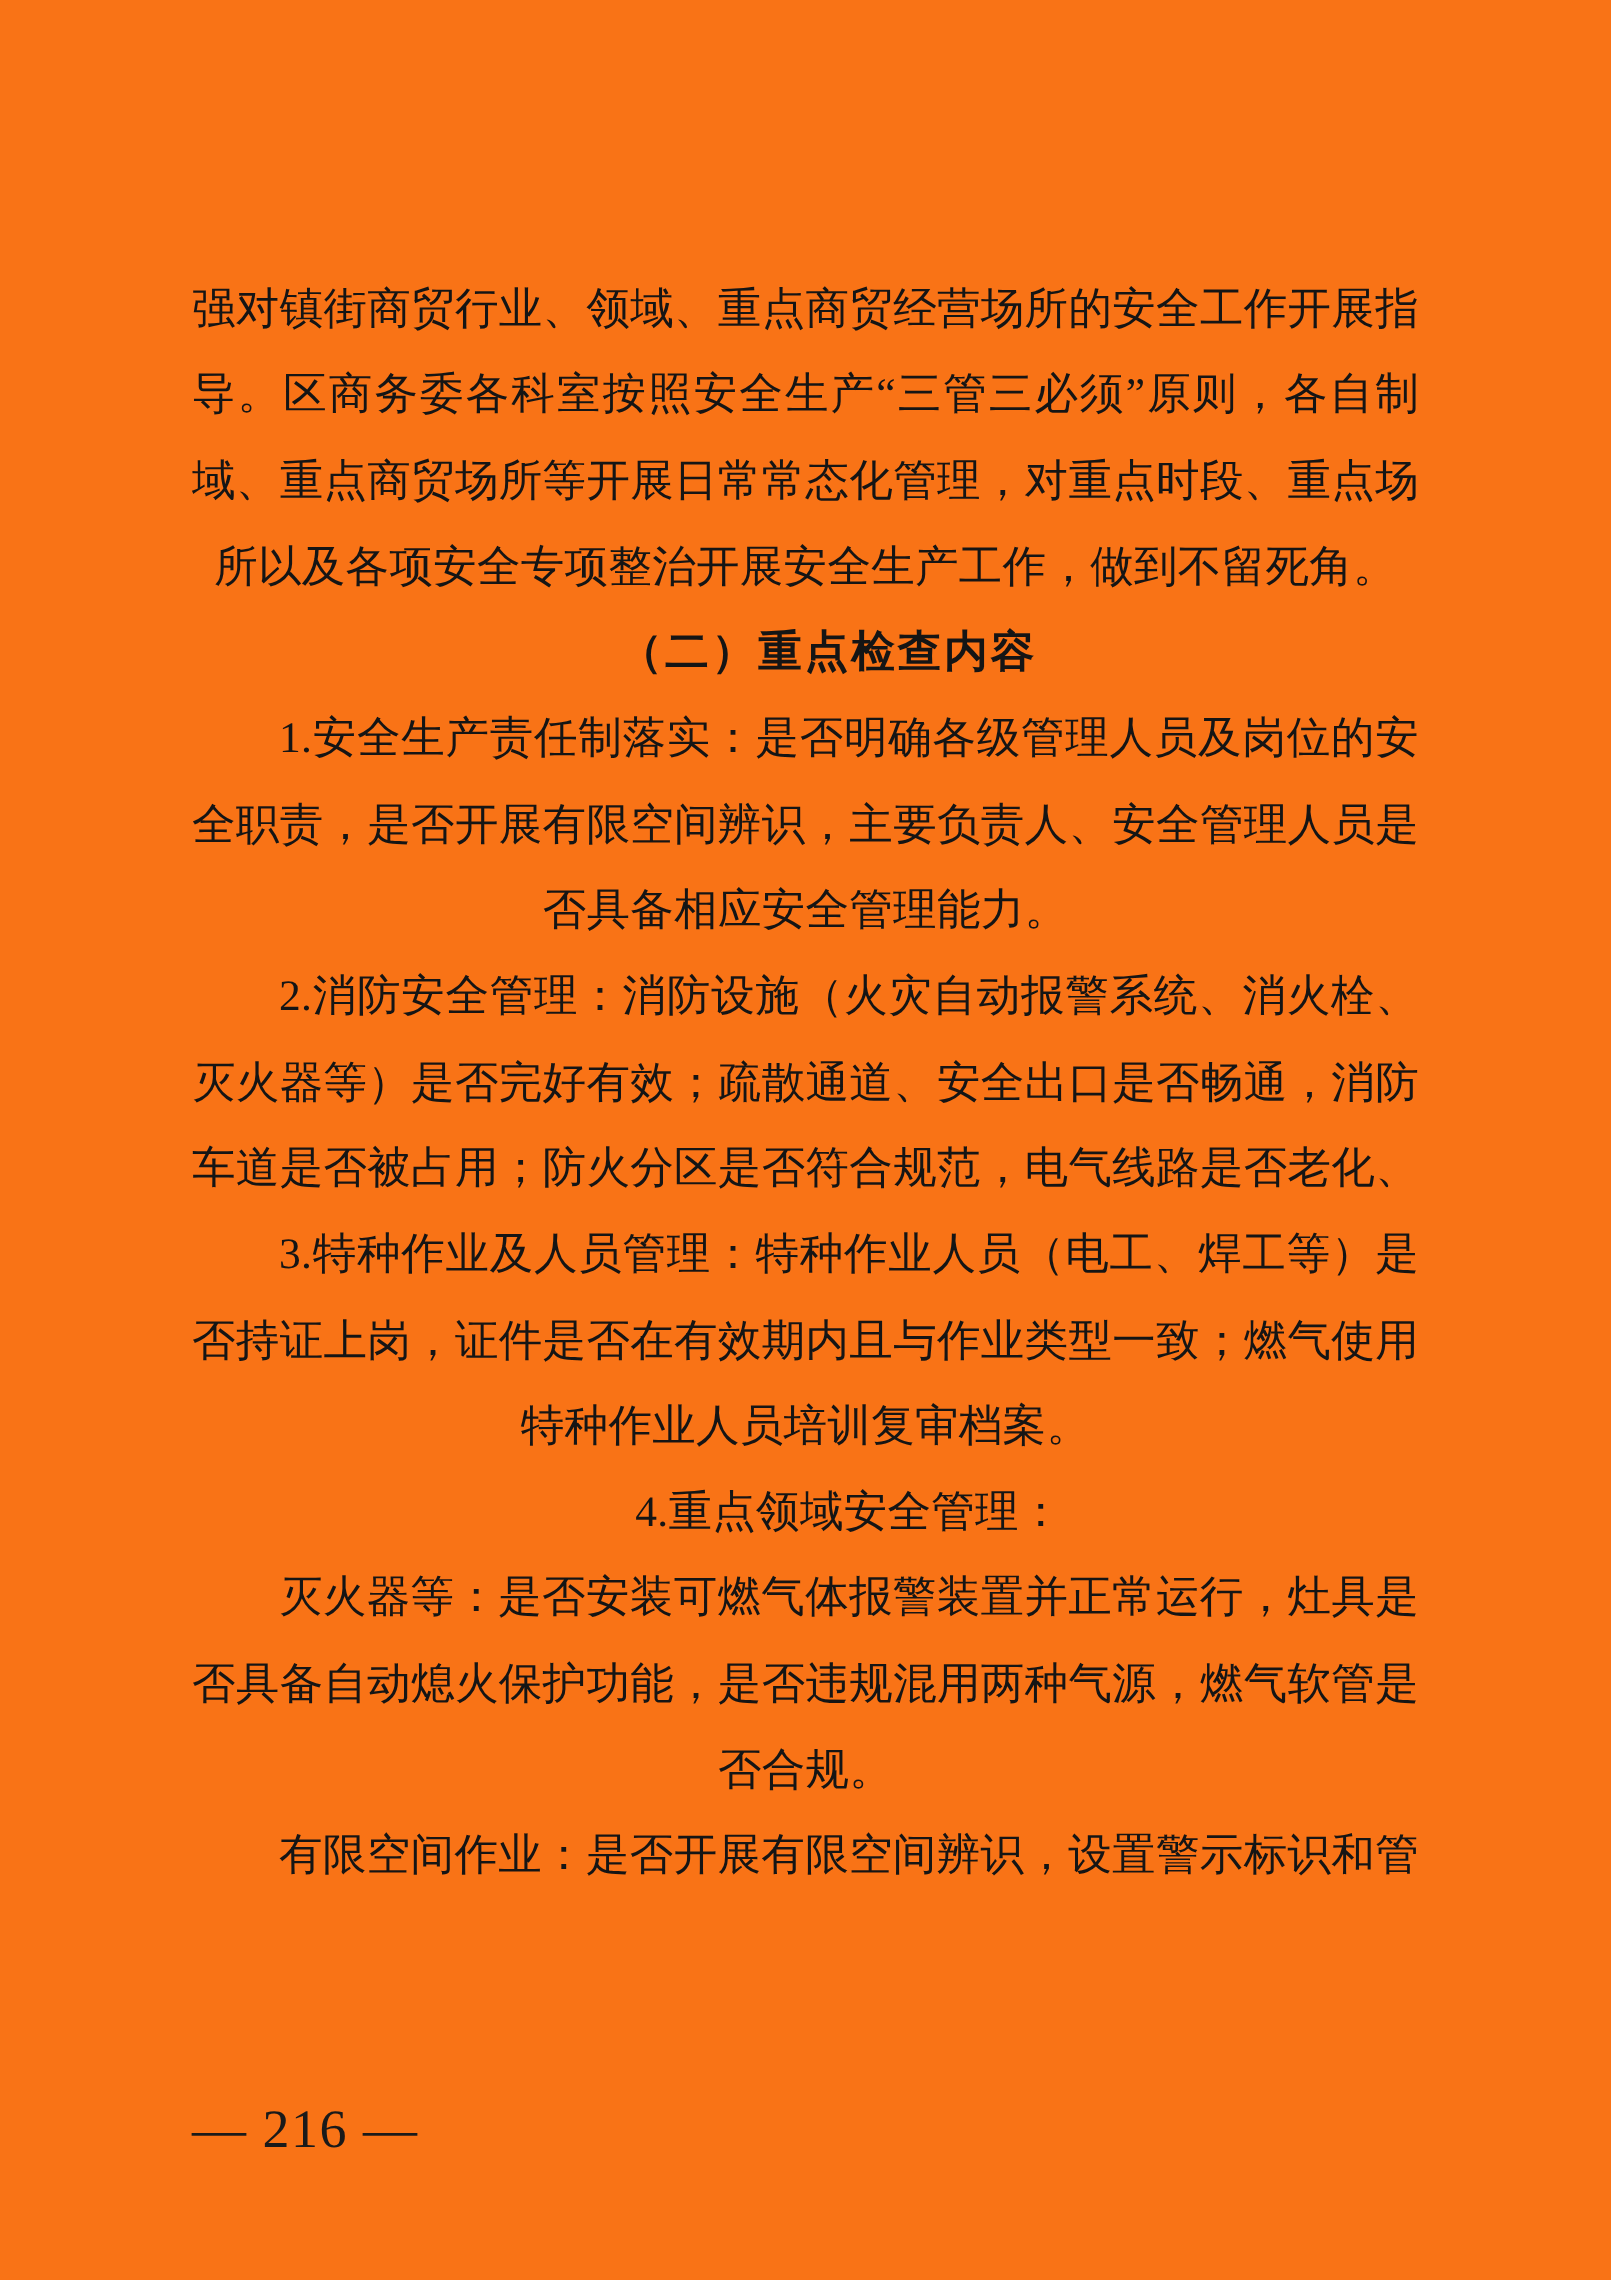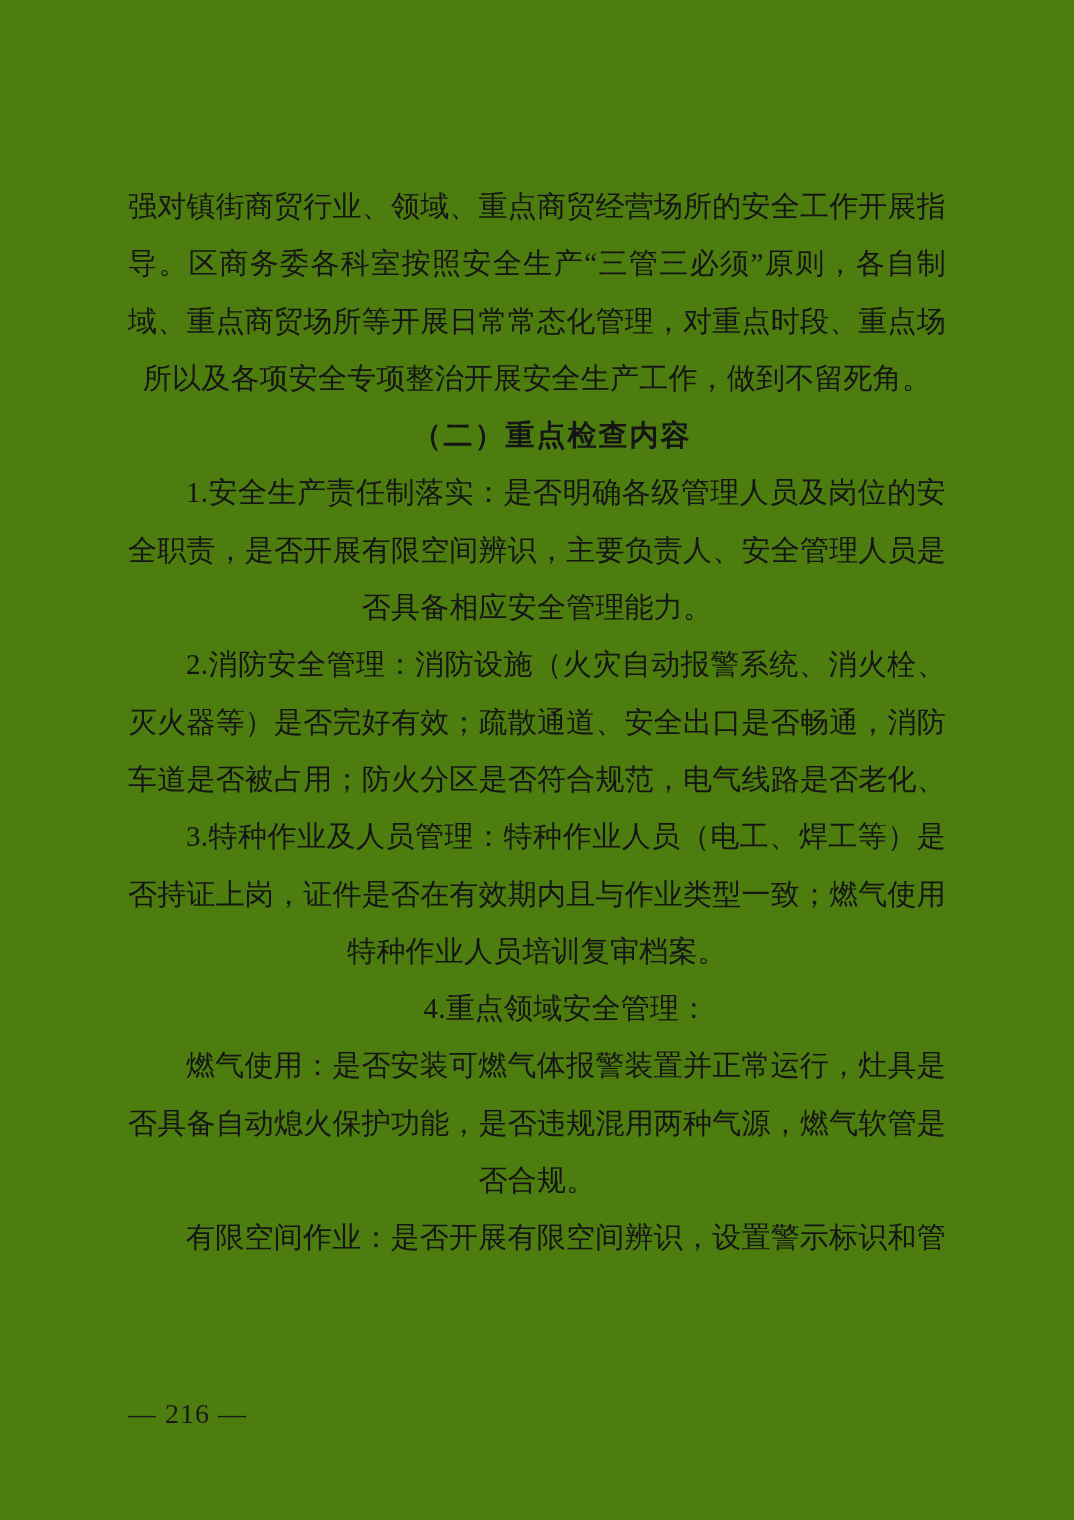--- a/index.html
+++ b/index.html
@@ -1,21 +1,21 @@
 <!DOCTYPE html>
 <html lang="zh"><head>
 <meta charset="utf-8">
 <style>
   html, body { margin: 0; padding: 0; background: #e8e8e8; }
   .page {
     position: relative;
     width: 1074px;
     height: 1520px;
     margin: 0 auto;
-    background: #4d7c0f;
+    background: #f97316;
     color: #151515;
     font-family: "Liberation Serif", "DejaVu Serif", serif;
     overflow: hidden;
   }
   .text-block {
     position: absolute;
     left: 128px;
     top: 178px;
     width: 818px;
   }
@@ -37,21 +37,21 @@
   
   .head {
     font-weight: 700;
     padding-left: 30px;
     letter-spacing: 2px;
   }
   .footer {
     position: absolute;
     left: 128px;
     top: 1398px;
-    font-size: 28px;
+    font-size: 36px;
     letter-spacing: 1px;
     color: #1a1a1a;
   }
 </style>
 </head>
 <body>
 
 <div class="page">
   <div class="text-block">
 
@@ -69,21 +69,21 @@
     <div class="line j ind">2.消防安全管理：消防设施（火灾自动报警系统、消火栓、</div>
     <div class="line j">灭火器等）是否完好有效；疏散通道、安全出口是否畅通，消防</div>
     <div class="line j">车道是否被占用；防火分区是否符合规范，电气线路是否老化、</div>
 
     <div class="line j ind">3.特种作业及人员管理：特种作业人员（电工、焊工等）是</div>
     <div class="line j">否持证上岗，证件是否在有效期内且与作业类型一致；燃气使用</div>
     <div class="line pe">特种作业人员培训复审档案。</div>
 
     <div class="line pe ind">4.重点领域安全管理：</div>
 
-    <div class="line j ind">燃气使用：是否安装可燃气体报警装置并正常运行，灶具是</div>
+    <div class="line j ind">灭火器等：是否安装可燃气体报警装置并正常运行，灶具是</div>
     <div class="line j">否具备自动熄火保护功能，是否违规混用两种气源，燃气软管是</div>
     <div class="line pe">否合规。</div>
 
     <div class="line j ind">有限空间作业：是否开展有限空间辨识，设置警示标识和管</div>
 
   </div>
 
   <div class="footer">— 216 —</div>
 </div>
 

